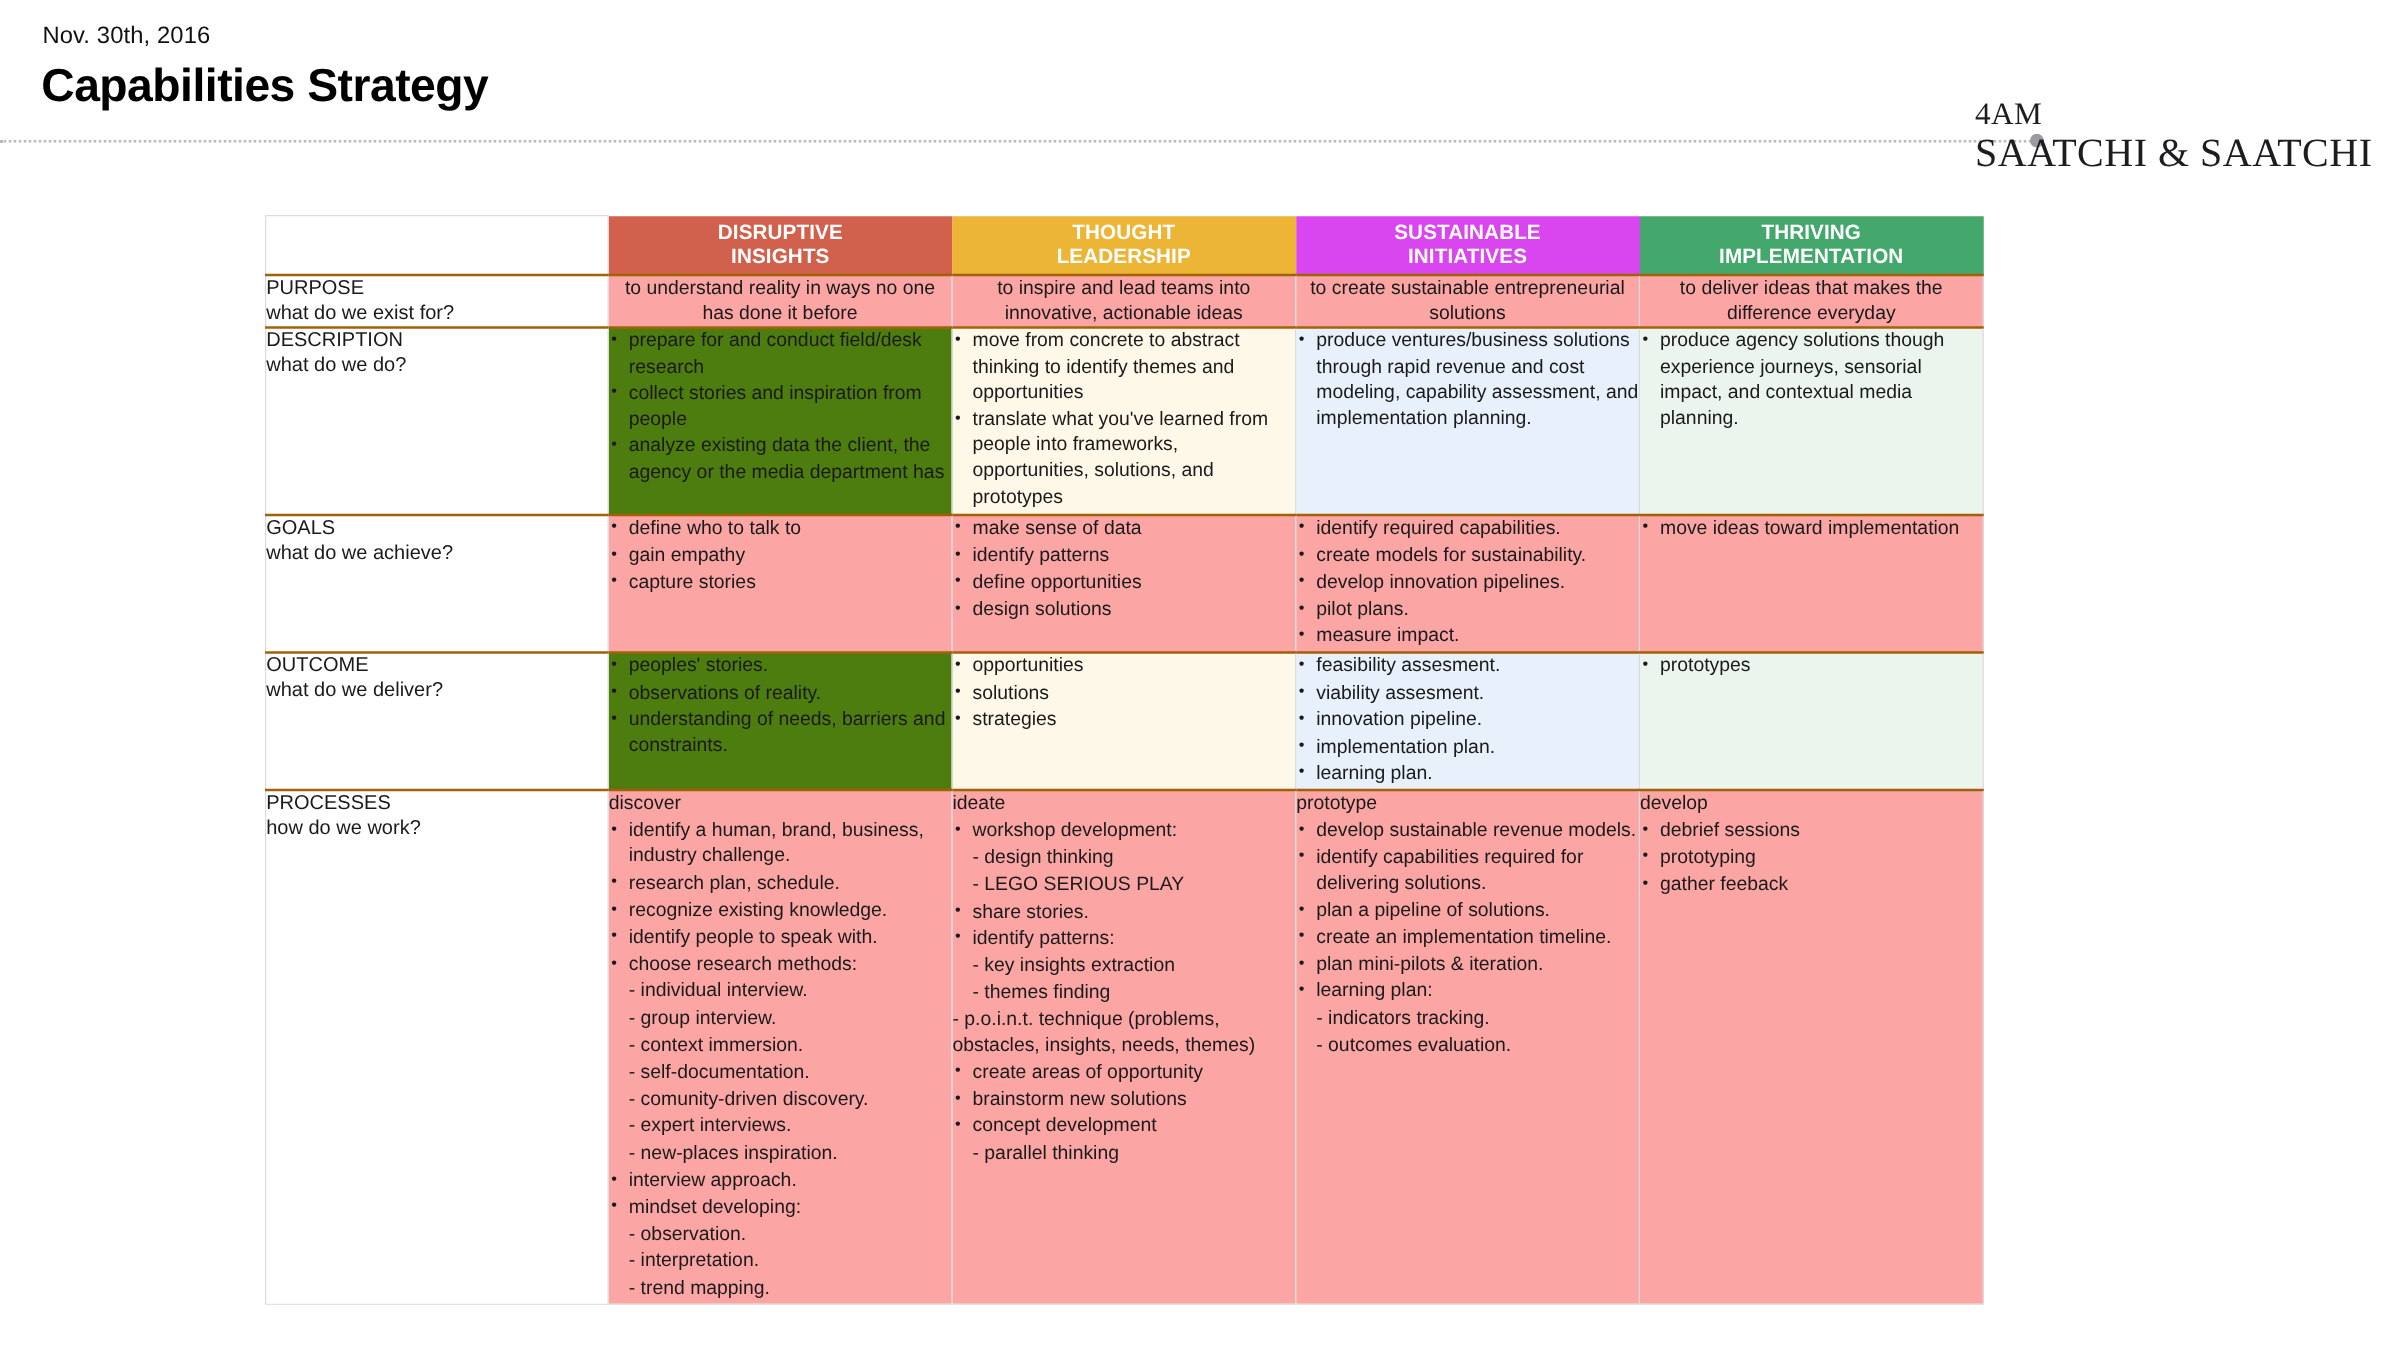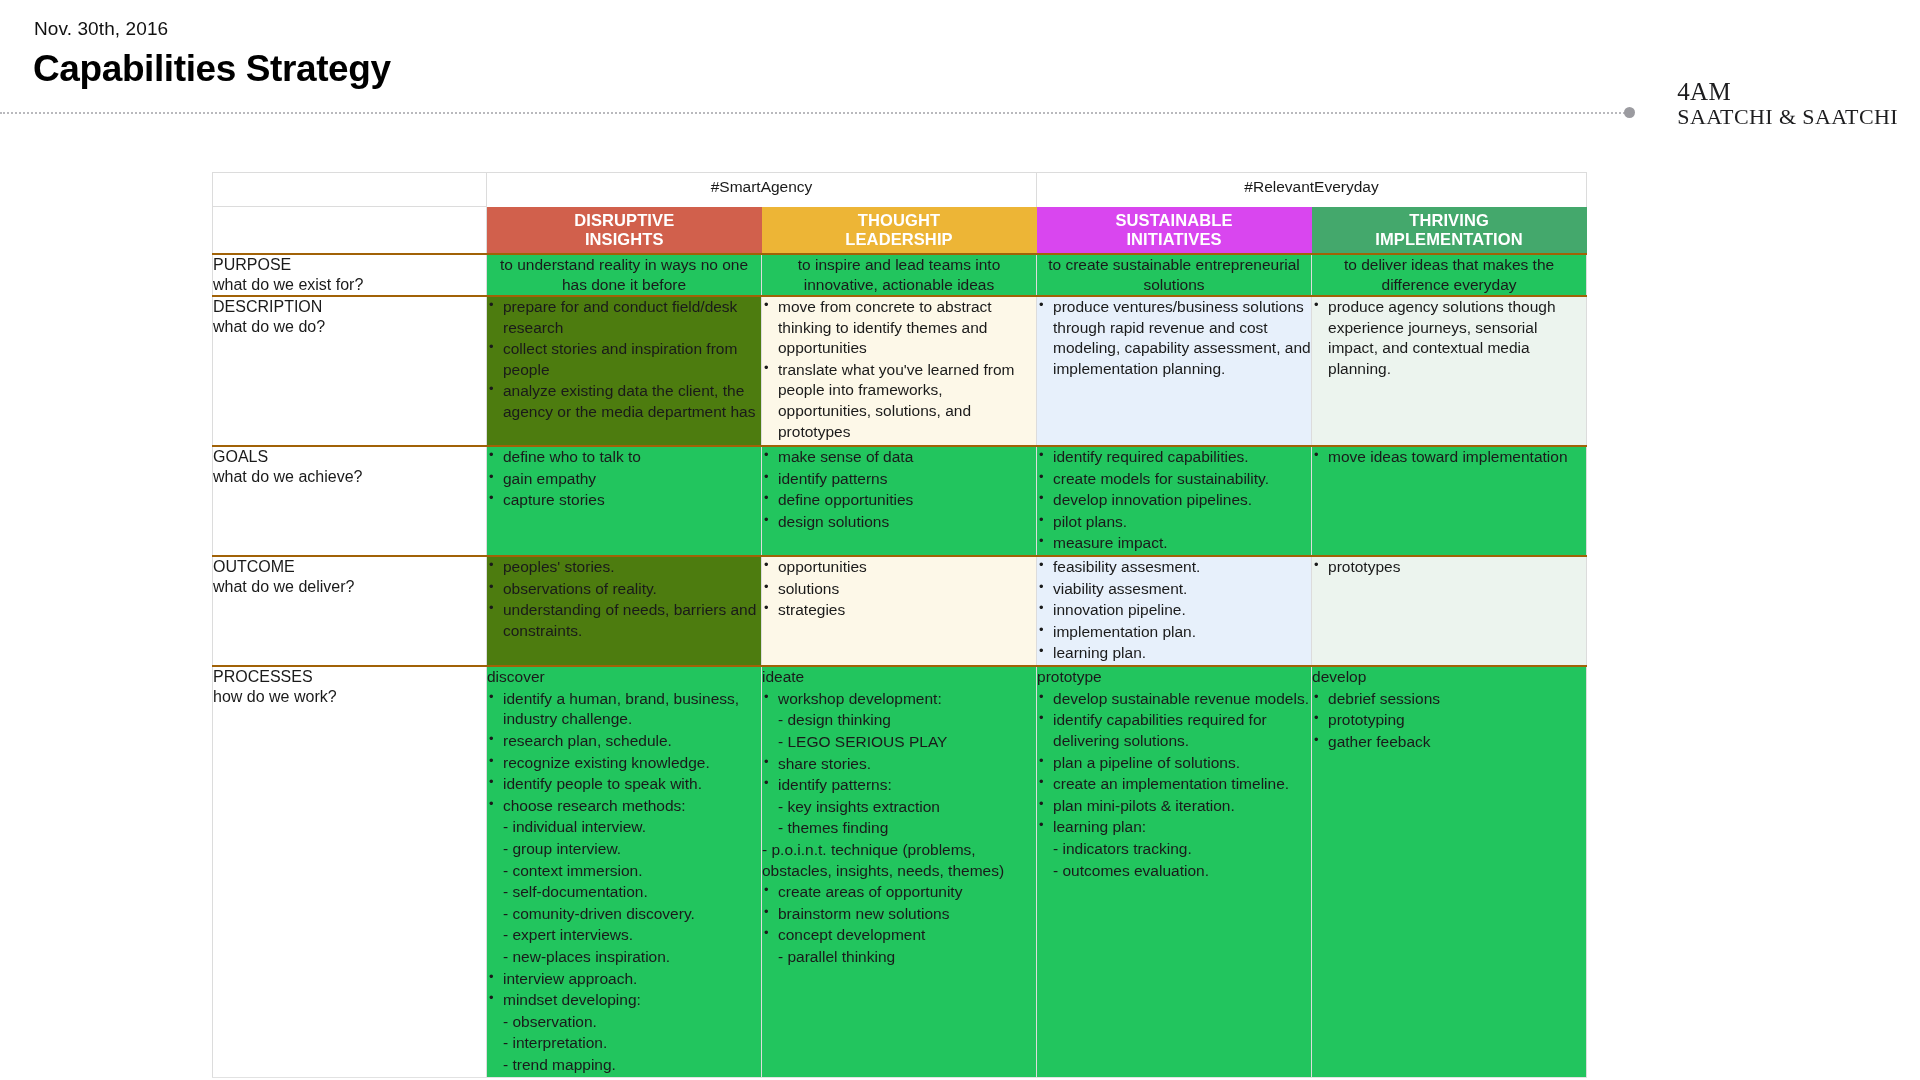--- a/index.html
+++ b/index.html
@@ -63,21 +63,21 @@
     text-align: left;
     font-family: "Liberation Serif", serif;
     color: #1d1d1f;
     line-height: 1.08;
   }
   .brand-top {
     font-size: 25px;
     letter-spacing: 0.3px;
   }
   .brand-bottom {
-    font-size: 22px;
+    font-size: 32px;
     letter-spacing: 0.4px;
   }
 
   
   .matrix {
     position: absolute;
     left: 212px;
     top: 172px;
     width: 1374px;
     border-collapse: collapse;
@@ -181,21 +181,21 @@
   .proc-head {
     margin: 0 0 1px 0;
     line-height: 1.33;
   }
 
   
   .fill-red   { background: #4d7c0f; }
   .fill-yel   { background: #fdf8e8; }
   .fill-blu   { background: #e7f0fb; }
   .fill-grn   { background: #ecf4ee; }
-  .fill-none  { background: #22c55e; }
+  .fill-none  { background: #fca5a5; }
 
   .pill-red { background: #d1604c; }
   .pill-yel { background: #edb536; }
   .pill-blu { background: #d946ef; }
   .pill-grn { background: #44a86c; }
 
   .processes-row td { border-bottom: 1px solid #e2e2e2; }
 </style>
 </head>
 <body>
@@ -213,25 +213,20 @@
 
 <table class="matrix">
   <colgroup>
     <col class="c-label">
       <col class="c-col">
       <col class="c-col">
       <col class="c-col">
       <col class="c-col">
   </colgroup>
   <tbody>
-    <tr class="hash-row">
-      <td class="blank"></td>
-      <td colspan="2">#SmartAgency</td>
-      <td colspan="2">#RelevantEveryday</td>
-    </tr>
 
     <tr class="pillar-row">
       <td class="rowlabel">
         <span class="k">NEED</span>
         <span class="q">what do the client needs?</span>
       </td>
       <td class="pill-red">
         <span>DISRUPTIVE</span><br>
         <span>INSIGHTS</span>
       </td>

